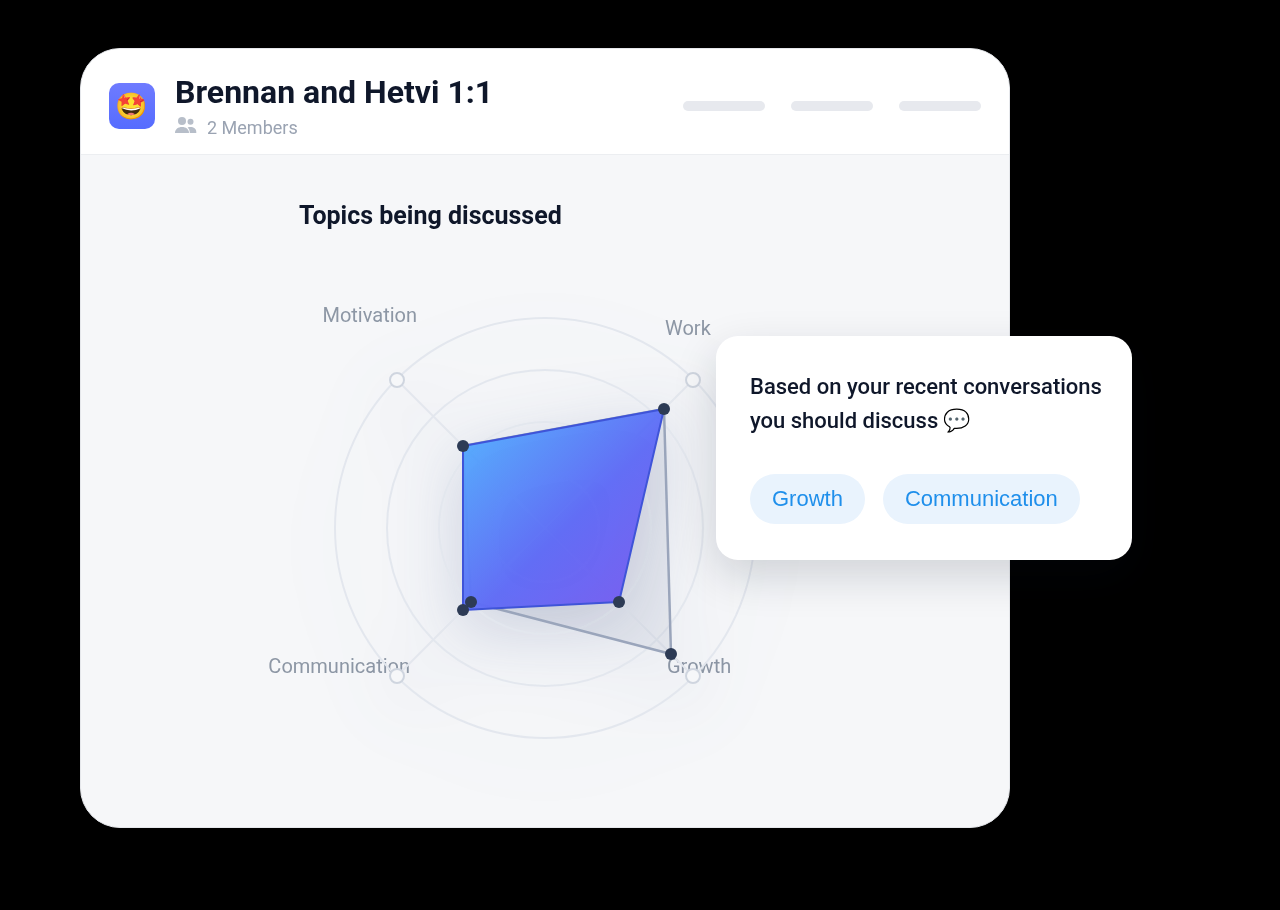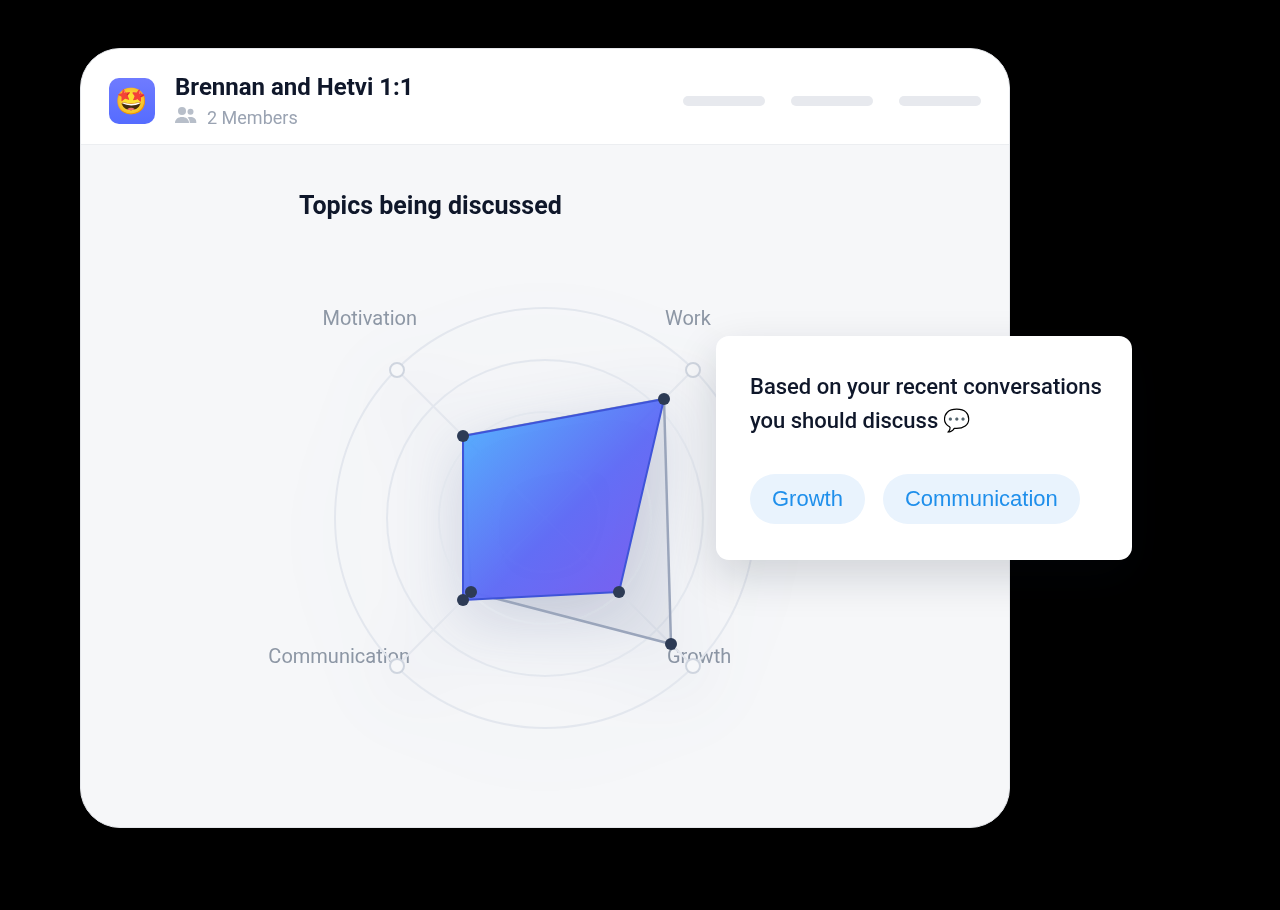--- a/index.html
+++ b/index.html
@@ -38,21 +38,21 @@
     background: linear-gradient(180deg,#6f7bff 0%,#556cff 100%);
     display: flex;
     align-items: center;
     justify-content: center;
     font-size: 26px;
   }
   .title-wrap { display: flex; flex-direction: column; gap: 6px; }
   .title {
     color: #0f172a;
     font-weight: 700;
-    font-size: 24px;
+    font-size: 32px;
   }
   .subtitle-row { display: flex; align-items: flex-start; gap: 10px; color: #9aa3b2; font-size: 18px; }
   .people-icon {
     display: inline-flex; gap: -4px;
   }
   .people-icon svg { display: block; }
 
   .header-right {
     margin-left: auto;
     display: flex;
@@ -84,33 +84,33 @@
   }
 
   .axis-label {
     position: absolute;
     color: #8d97a5;
     font-size: 20px;
     white-space: nowrap;
     line-height: 1;
     text-align: right;
   }
-  .lbl-motivation { left: -8px;  top: 40px; width: 180px; }
+  .lbl-motivation { left: -8px;  top: 27px; width: 180px; }
   .lbl-work       { left: 420px; top: 40px; }
   .lbl-comm       { left: -35px; top: 378px; text-align: right; width: 200px; }
   .lbl-growth     { left: 422px; top: 378px; }
 
   
   .popover {
     position: absolute;
     left: 716px;
     top: 336px;
     width: 416px;
     background: #ffffff;
-    border-radius: 13px;
+    border-radius: 22px;
     box-shadow: 0 16px 44px rgba(15,23,42,0.16);
     padding: 34px 30px 36px 34px;
   }
   .popover-text {
     color: #0f172a;
     font-size: 22px;
     line-height: 1.55;
     font-weight: 500;
     margin-bottom: 36px;
   }

